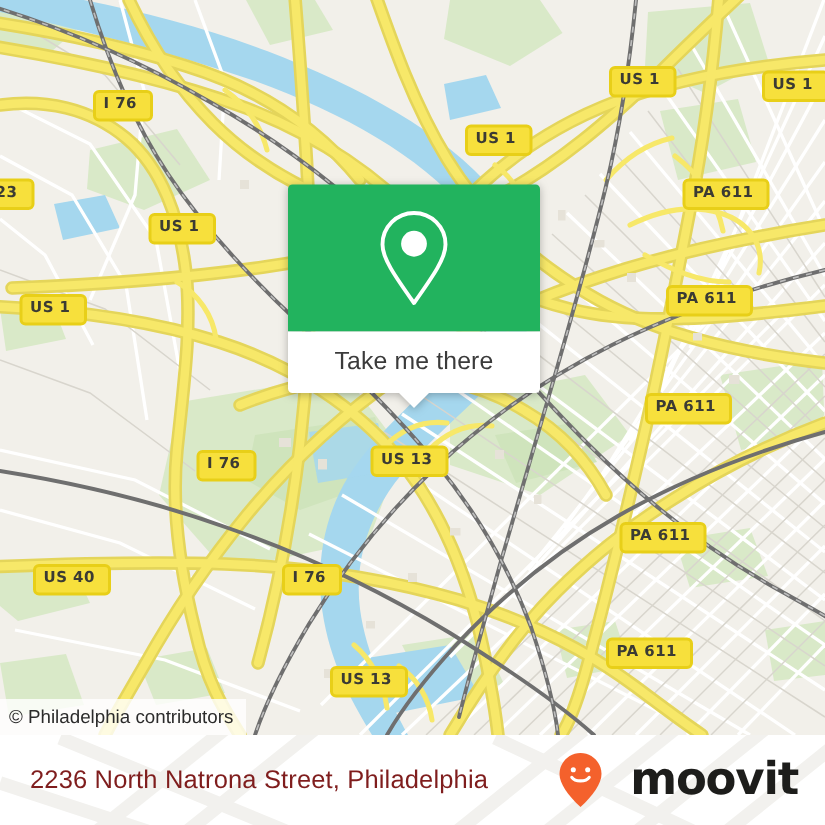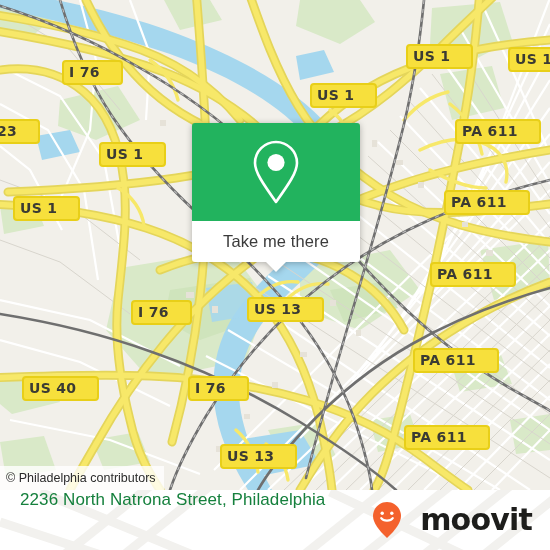--- a/index.html
+++ b/index.html
@@ -38,23 +38,23 @@
 
   
   .shield {
     position: absolute;
     background: #f7e03c;
     border: 2px solid #e8cf18;
     border-radius: 4px;
     color: #3b3b34;
     font-family: "DejaVu Sans", sans-serif;
     font-weight: bold;
-    font-size: 14px;
+    font-size: 10px;
     line-height: 1;
-    padding: 3px 21px 4px 5px;
+    padding: 3px 9px 4px 5px;
     white-space: nowrap;
     letter-spacing: 0.3px;
     box-sizing: border-box;
   }
 
   
   #attribution {
     position: absolute;
     left: 0;
     top: 466px;
@@ -132,24 +132,24 @@
     position: absolute;
     left: 0; top: -8px;
     opacity: 1;
   }
   #footer-address {
     position: absolute;
     left: 20px;
     top: 0;
     height: 60px;
     display: flex;
-    align-items: flex-start;
+    align-items: center;
     font-family: "Liberation Sans", sans-serif;
     font-size: 17px;
-    color: #15803d;
+    color: #7f1d1d;
     letter-spacing: 0.1px;
   }
   #footer-logo {
     position: absolute;
     right: 18px;
     top: 0;
     height: 60px;
     display: flex;
     align-items: center;
     gap: 18px;

